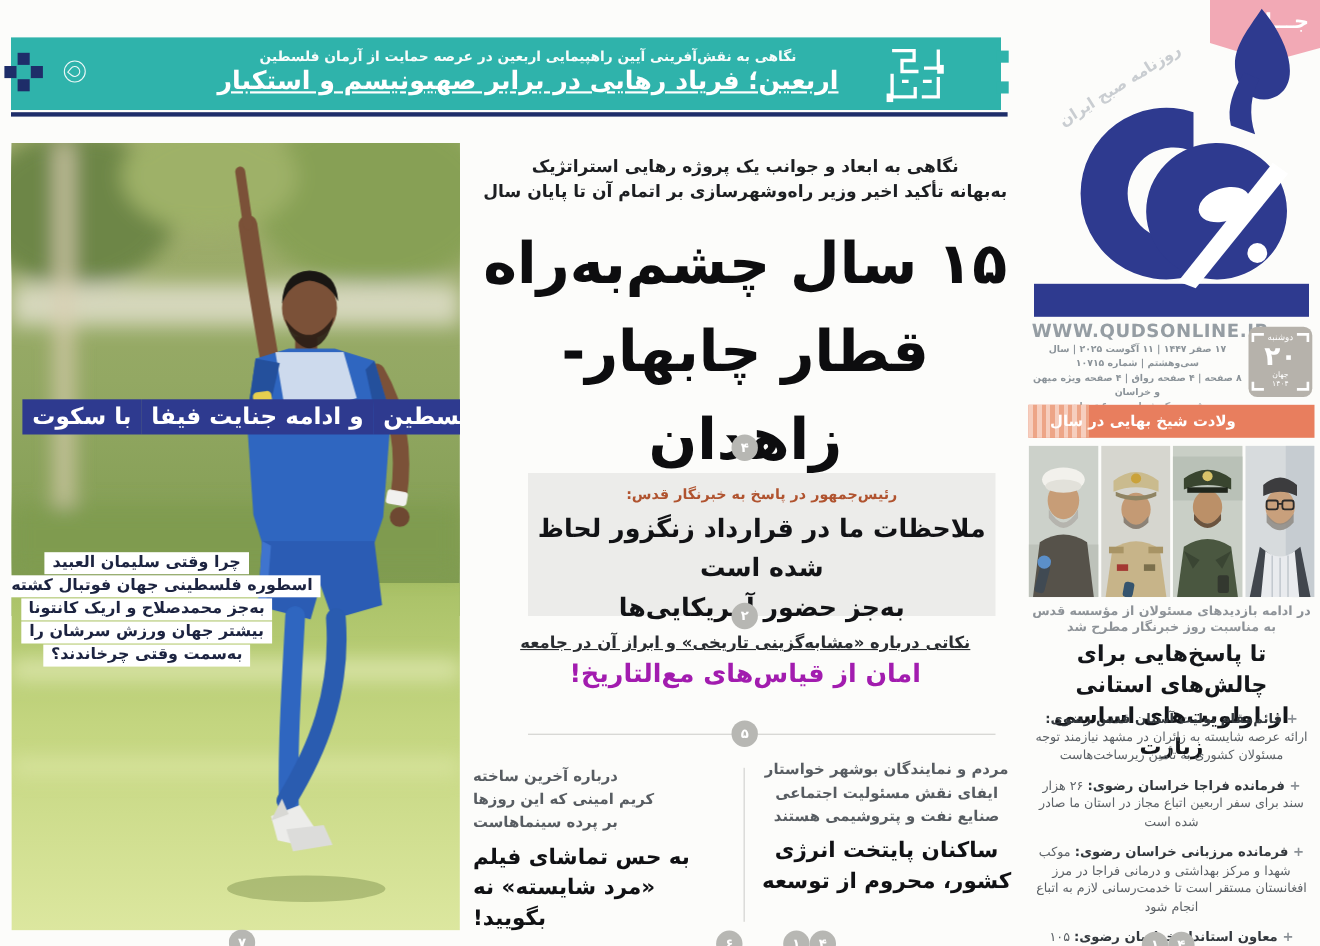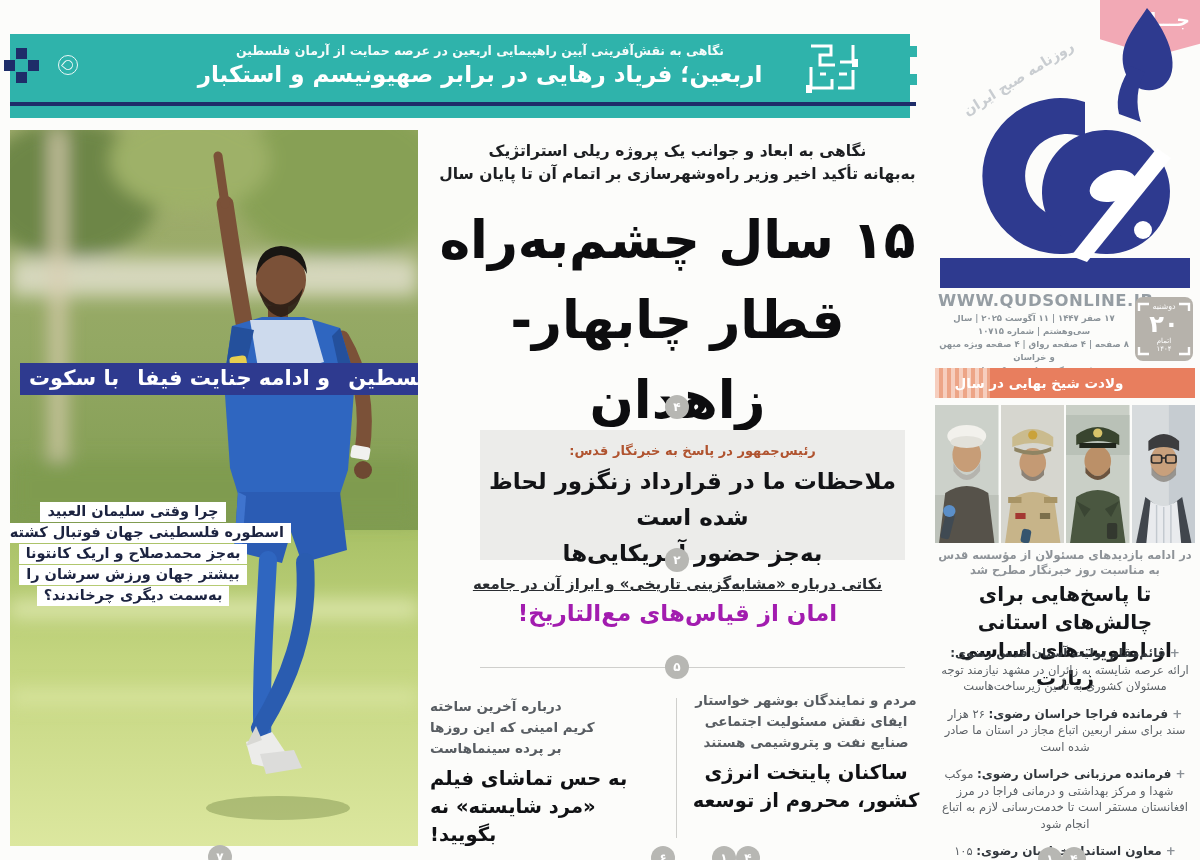--- a/index.html
+++ b/index.html
@@ -1,29 +1,29 @@
 <!DOCTYPE html>
 <html lang="fa"><head>
 <meta charset="utf-8">
 <style>
   * { margin:0; padding:0; box-sizing:border-box; }
   html,body { background:#e9e9e9; }
   body { font-family:"DejaVu Sans", sans-serif; }
   .page{ position:relative; width:1200px; height:860px; background:#fcfcfa; overflow:hidden; margin:0 auto; direction:rtl; }
 
   
-  .banner{ position:absolute; left:10px; top:34px; width:900px; height:84px; background:#2fb3ab; direction:rtl; }
+  .banner{ position:absolute; left:10px; top:34px; width:900px; height:66px; background:#2fb3ab; direction:rtl; }
   .banner .sq{ position:absolute; width:11px; height:11px; background:#1e2d69; }
   .banner .sq.t{ background:#2fb3ab; }
   .emblem{ position:absolute; left:48px; top:21px; width:20px; height:20px; border:1.6px solid #fff; border-radius:50%; opacity:.9; }
   .emblem i{ position:absolute; left:4px; top:4px; width:10px; height:10px; border:1.2px solid #fff; border-radius:50% 50% 50% 0; transform:rotate(40deg);}
   .kufic{ position:absolute; right:52px; top:7px; width:52px; height:52px; }
   .banner-text{ position:absolute; right:120px; top:9px; width:620px; text-align:center; color:#fff; }
   .banner-kicker{ font-size:12.5px; font-weight:600; letter-spacing:0; opacity:.96; }
-  .banner-headline{ font-size:23px; font-weight:900; margin-top:3px; }
+  .banner-headline{ font-size:23px; font-weight:900; margin-top:3px;text-decoration:underline; }
   .navy-rule{ position:absolute; left:10px; top:102px; width:906px; height:4px; background:#1e2d69; }
 
   
   .pink-tag{ position:absolute; left:1100px; top:0; width:100px; height:56px; background:#f2a9b5;
              clip-path:polygon(0 0,100% 0,100% 78%,55% 100%,0 70%); }
   .pink-tag span{ position:absolute; right:10px; top:8px; color:#fff; font-weight:900; font-size:19px; }
   .qods-logo{ position:absolute; left:935px; top:6px; width:262px; height:284px; }
   .logo-script{ position:absolute; left:955px; top:70px; color:#c9cdd1; font-size:14px; font-weight:700;
                 transform:rotate(-32deg); line-height:17px; text-align:center; }
   .site-url{ position:absolute; left:938px; top:291px; width:192px; text-align:center; color:#959da3;
@@ -148,21 +148,21 @@
     <svg width="58" height="64" viewBox="0 0 58 64">
       <g stroke="#fff" stroke-width="2.4" fill="none">
         <path d="M4,14 v-7 h10"></path>
           <path d="M44,7 h10 v7"></path>
         <path d="M54,50 v7 h-10"></path>
           <path d="M14,57 h-10 v-7"></path>
       </g>
     </svg>
     <div class="wd">دوشنبه</div>
     <div class="dy">۲۰</div>
-    <div class="mo">اتمام</div>
+    <div class="mo">جهان</div>
     <div class="yr">۱۴۰۴</div>
   </div>
 
   <div class="occasion">
     <span class="stripes"></span>
     <span class="txt">ولادت شیخ بهایی در سال ۹۵۳ ق</span>
   </div>
 
   <div class="photo-strip">
     <div>
@@ -241,21 +241,21 @@
     <p><b>قائم‌مقام تولیت آستان قدس رضوی:</b><span> ارائه عرصه شایسته به زائران در مشهد نیازمند توجه مسئولان کشوری به تأمین زیرساخت‌هاست</span></p>
     <p><b>فرمانده فراجا خراسان رضوی:</b><span> ۲۶ هزار سند برای سفر اربعین اتباع مجاز در استان ما صادر شده است</span></p>
     <p><b>فرمانده مرزبانی خراسان رضوی:</b><span> موکب شهدا و مرکز بهداشتی و درمانی فراجا در مرز افغانستان مستقر است تا خدمت‌رسانی لازم به اتباع انجام شود</span></p>
     <p><b>معاون استاندار خراسان رضوی:</b><span> ۱۰۵ مسئله از مسائل ویژه زیارت شناسایی شده است</span></p>
   </div>
   <div class="pgc" style="left:1038px;top:847px">۱</div>
   <div class="pgc" style="left:1062px;top:847px">۴</div>
 
   <div class="mid">
     <div class="lead-kicker">
-      <div>نگاهی به ابعاد و جوانب یک پروژه ریلی استراتژیک</div>
+      <div>نگاهی به ابعاد و جوانب یک پروژه رهایی استراتژیک</div>
       <div>به‌بهانه تأکید اخیر وزیر راه‌وشهرسازی بر اتمام آن تا پایان سال</div>
     </div>
     <div class="lead-headline">
       <div>۱۵ سال چشم‌به‌راه</div>
       <div>قطار چابهار-زاهدان</div>
     </div>
     <div class="pgc" style="left:235px;top:265px">۴</div>
 
     <div class="gray-box">
       <div class="gb-kicker">رئیس‌جمهور در پاسخ به خبرنگار قدس:</div>
@@ -362,18 +362,18 @@
       <span class="hl">شهادت</span>
       <span class="hl">«پله» فلسطین</span>
       <span class="hl">و ادامه جنایت فیفا</span>
       <span class="hl">با سکوت</span>
     </div>
     <div class="ps-caption">
       <span class="cl">چرا وقتی سلیمان العبید</span>
       <span class="cl">اسطوره فلسطینی جهان فوتبال کشته شد</span>
       <span class="cl">به‌جز محمدصلاح و اریک کانتونا</span>
       <span class="cl">بیشتر جهان ورزش سرشان را</span>
-      <span class="cl">به‌سمت دیگری چرخاندند؟</span>
+      <span class="cl">به‌سمت وقتی چرخاندند؟</span>
     </div>
   </div>
   <div class="pgc" style="left:208px;top:845px">۷</div>
 
 </div>
 
 </body></html>

